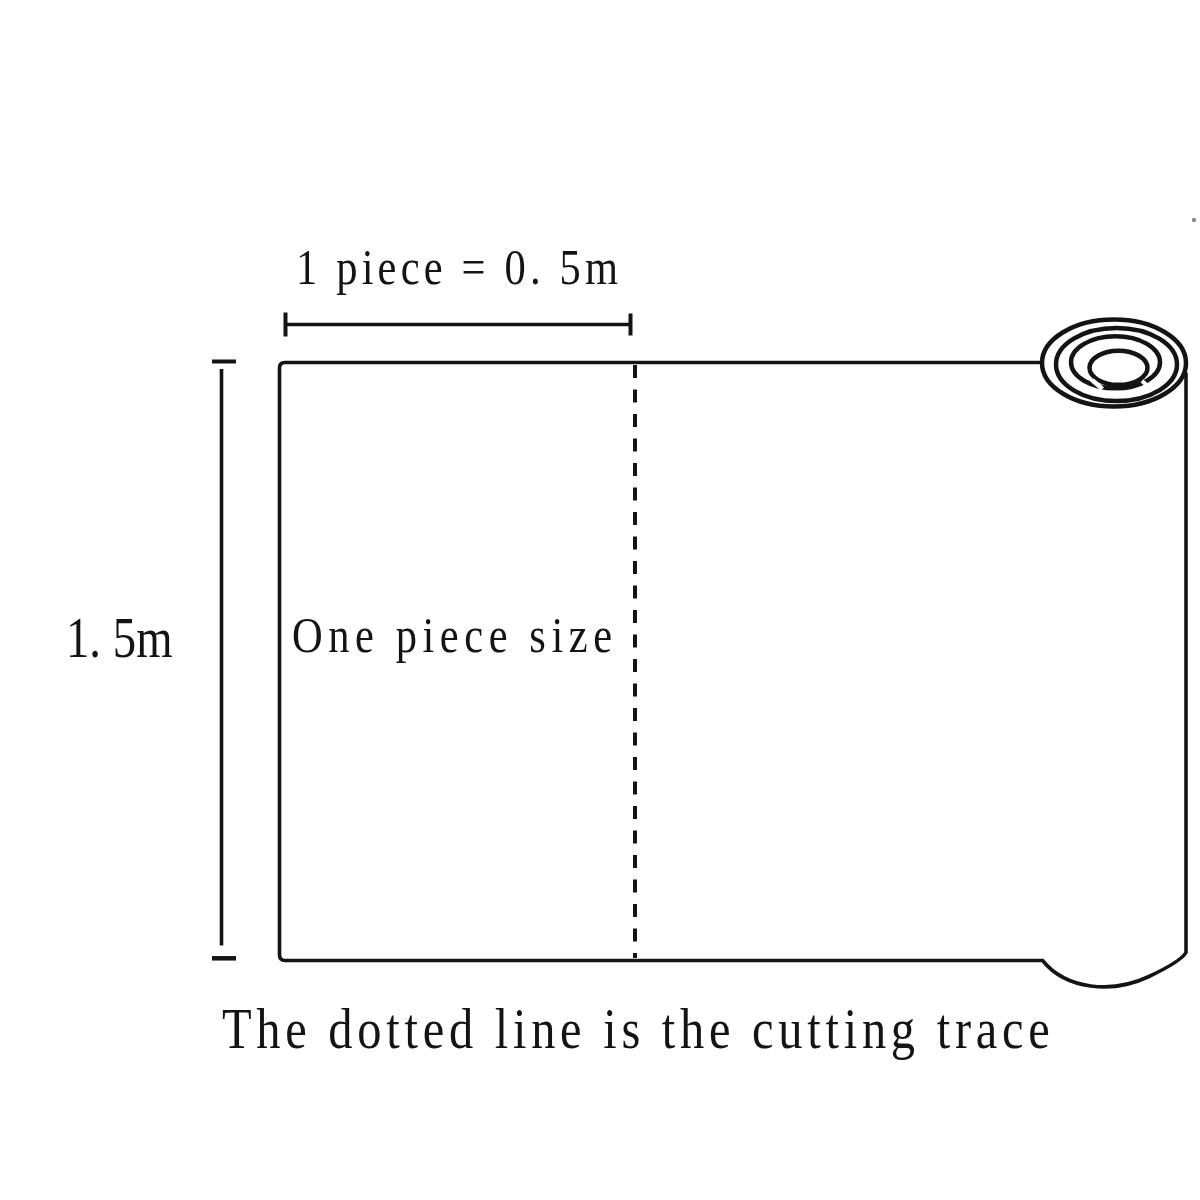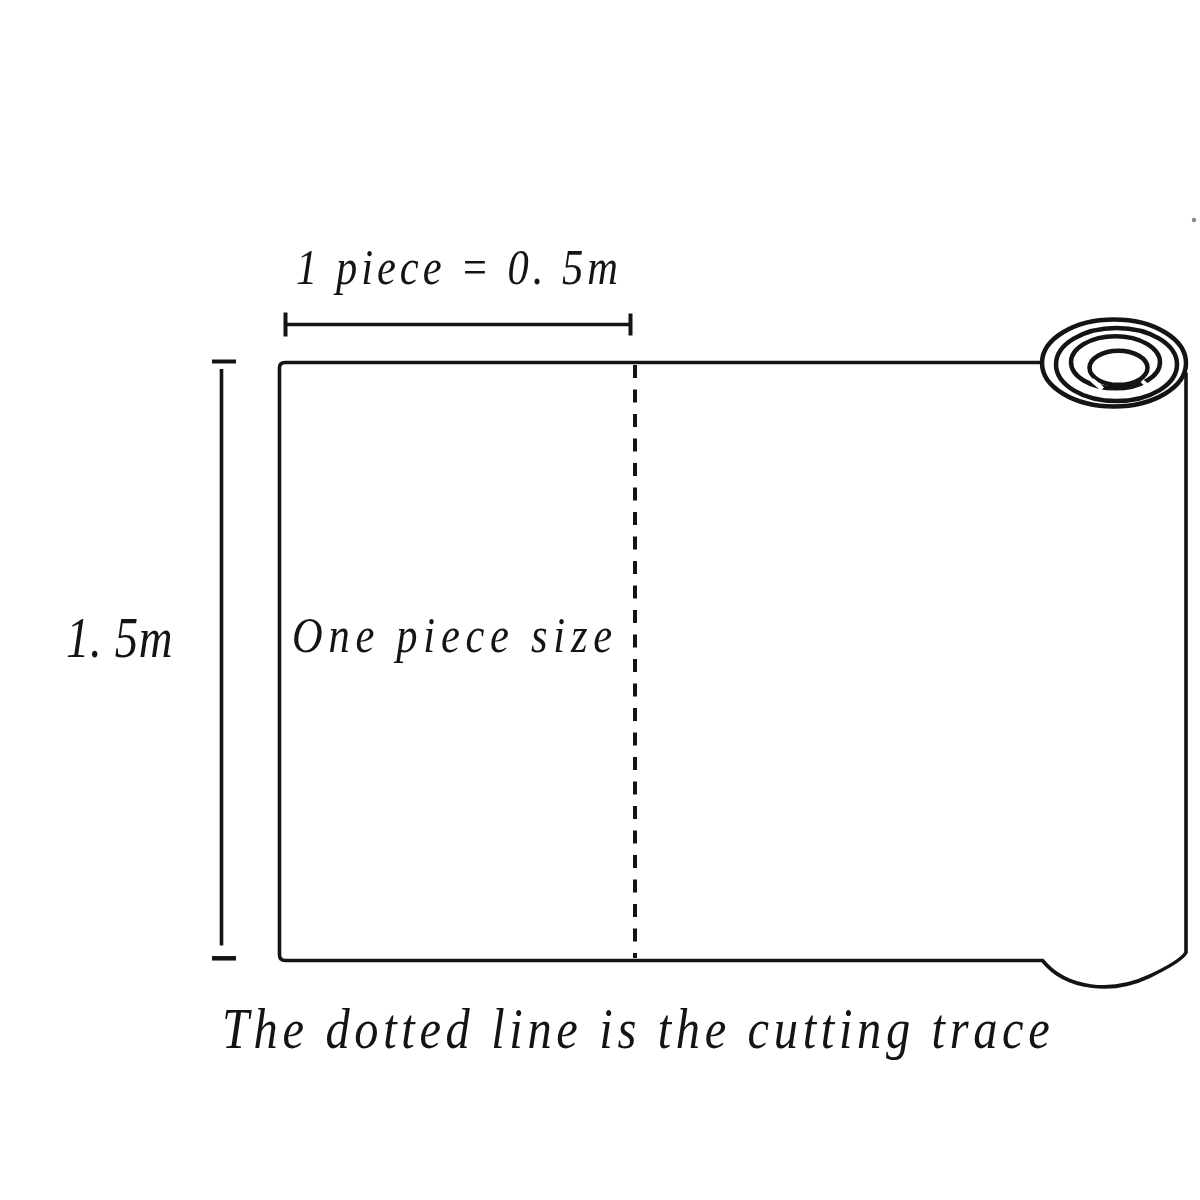--- a/index.html
+++ b/index.html
@@ -1,16 +1,16 @@
 <!DOCTYPE html>
 <html><head>
 <meta charset="utf-8">
 <style>
   html,body{margin:0;padding:0;background:#ffffff;}
-  .page{position:relative;width:1200px;height:1200px;background:#ffffff;overflow:hidden;font-style:italic;}
+  .page{position:relative;width:1200px;height:1200px;background:#ffffff;overflow:hidden;}
   svg{position:absolute;left:0;top:0;}
   text{font-family:"Liberation Serif", serif;fill:#141414;}
 </style>
 </head>
 <body>
 <div class="page">
 <svg width="1200" height="1200" viewBox="0 0 1200 1200">
 
   <g transform="translate(296,284) scale(0.85,1)">
         <text x="0" y="0" font-size="50" textLength="378.8" lengthAdjust="spacing">1 piece = 0. 5m</text>

